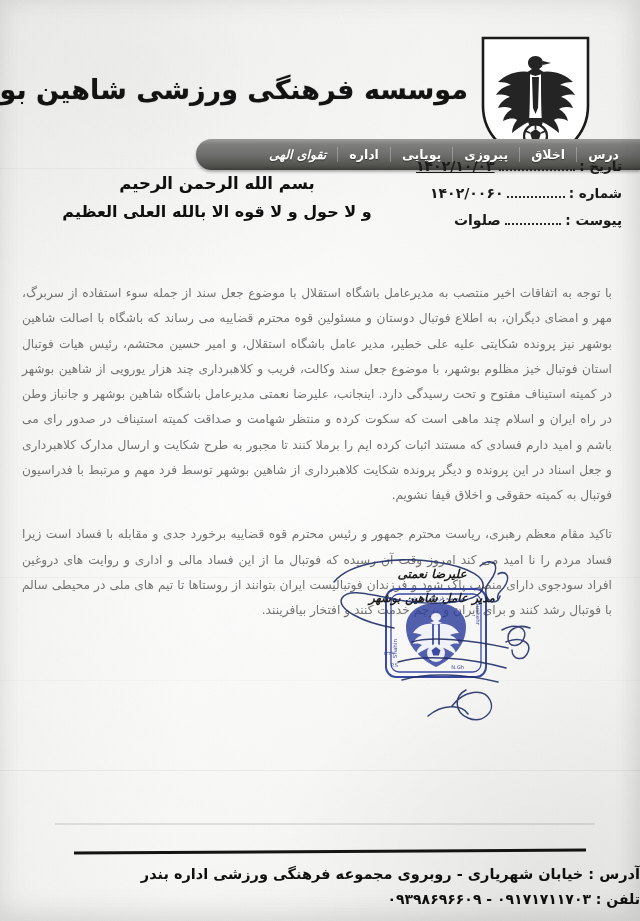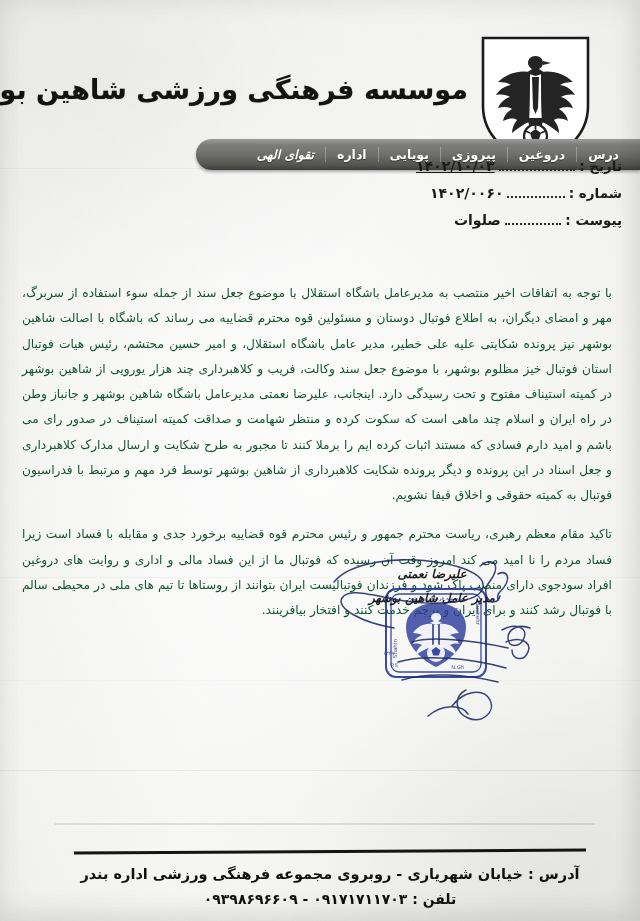--- a/index.html
+++ b/index.html
@@ -152,21 +152,21 @@
   
   #body-text {
     position: absolute;
     top: 281px;
     right: 28px;
     left: 22px;
     font-size: 12.2px;
     line-height: 2.07;
     text-align: justify;
     text-justify: inter-word;
-    color: #14532d;
+    color: #737373;
   }
   #body-text p {
     margin: 0 0 14px 0;
   }
   #body-text p:last-child { margin-bottom: 12px; }
 
   
   #signature-block {
     position: absolute;
     top: 562px;
@@ -210,21 +210,21 @@
     background: rgba(0,0,0,.17);
     left: 0; right: 0;
   }
 
   
   #footer {
     position: absolute;
     left: 0;
     right: 0;
     bottom: 14px;
-    text-align: center;
+    text-align: right;
     padding-left: 20px;
   }
   #footer-rule {
     width: 512px;
     margin: 0 auto 13px auto;
     height: 2.6px;
     background: #141414;
     transform: rotate(-0.35deg);
   }
   #footer-address {
@@ -289,21 +289,21 @@
       <circle cx="57.5" cy="104" r="11.5" fill="#ffffff" stroke="#242424" stroke-width="2.2"></circle>
       <path d="M57.5 97 L63 101 L61 107.5 L54 107.5 L52 101 Z" fill="#242424"></path>
       <path d="M57.5 97 L57.5 93 M63 101 L67.5 99 M61 107.5 L64 112 M54 107.5 L51 112 M52 101 L47.5 99" stroke="#242424" stroke-width="1.8" fill="none"></path>
       <text x="57.5" y="126" text-anchor="middle" font-size="9" fill="#242424" font-family="'DejaVu Sans', sans-serif">۱۳۲۹</text>
     </svg>
 
     <div id="org-title">موسسه فرهنگی ورزشی شاهین بوشهر</div>
 
     <div id="motto-banner">
       <span class="motto-word">درس</span>
-      <span class="motto-word">دروغین</span>
+      <span class="motto-word">اخلاق</span>
       <span class="motto-word">پیروزی</span>
       <span class="motto-word">پویایی</span>
       <span class="motto-word">اداره</span>
       <span class="motto-word">تقوای الهی</span>
     </div>
   </div>
 
   <div id="meta">
     <div class="meta-row r1">
       <span class="meta-label">تاریخ :</span>
@@ -315,20 +315,24 @@
       <span class="meta-dots"></span>
       <span class="meta-value">۱۴۰۲/۰۰۶۰</span>
     </div>
     <div class="meta-row r3">
       <span class="meta-label">پیوست :</span>
       <span class="meta-dots"></span>
       <span class="meta-value">صلوات</span>
     </div>
   </div>
 
+  <div id="bismillah">
+    <div class="line1">بسم الله الرحمن الرحیم</div>
+    <div class="line2">و لا حول و لا قوه الا بالله العلی العظیم</div>
+  </div>
 
   <div id="body-text">
     <p>با توجه به اتفاقات اخیر منتصب به مدیرعامل باشگاه استقلال با موضوع جعل سند از جمله سوء استفاده از سربرگ، مهر و امضای دیگران، به اطلاع فوتبال دوستان و مسئولین قوه محترم قضاییه می رساند که باشگاه با اصالت شاهین بوشهر نیز پرونده شکایتی علیه علی خطیر، مدیر عامل باشگاه استقلال، و امیر حسین محتشم، رئیس هیات فوتبال استان فوتبال خیز مظلوم بوشهر، با موضوع جعل سند وکالت، فریب و کلاهبرداری چند هزار یورویی از شاهین بوشهر در کمیته استیناف مفتوح و تحت رسیدگی دارد. اینجانب، علیرضا نعمتی مدیرعامل باشگاه شاهین بوشهر و جانباز وطن در راه ایران و اسلام چند ماهی است که سکوت کرده و منتظر شهامت و صداقت کمیته استیناف در صدور رای می باشم و امید دارم فسادی که مستند اثبات کرده ایم را برملا کنند تا مجبور به طرح شکایت و ارسال مدارک کلاهبرداری و جعل اسناد در این پرونده و دیگر پرونده شکایت کلاهبرداری از شاهین بوشهر توسط فرد مهم و مرتبط با فدراسیون فوتبال به کمیته حقوقی و اخلاق فیفا نشویم.</p>
     <p>تاکید مقام معظم رهبری، ریاست محترم جمهور و رئیس محترم قوه قضاییه برخورد جدی و مقابله با فساد است زیرا فساد مردم را نا امید می کند امروز وقت آن رسیده که فوتبال ما از این فساد مالی و اداری و روایت های دروغین افراد سودجوی دارای منصب پاک شود و فرزندان فوتبالیست ایران بتوانند از روستاها تا تیم های ملی در محیطی سالم با فوتبال رشد کنند و برای ایران و پرچم خدمت کنند و افتخار بیافرینند.</p>
   </div>
 
   <div id="signature-block">
     <div id="signature-name">علیرضا نعمتی</div>
     <div id="signature-role">مدیر عامل شاهین بوشهر</div>
   </div>

